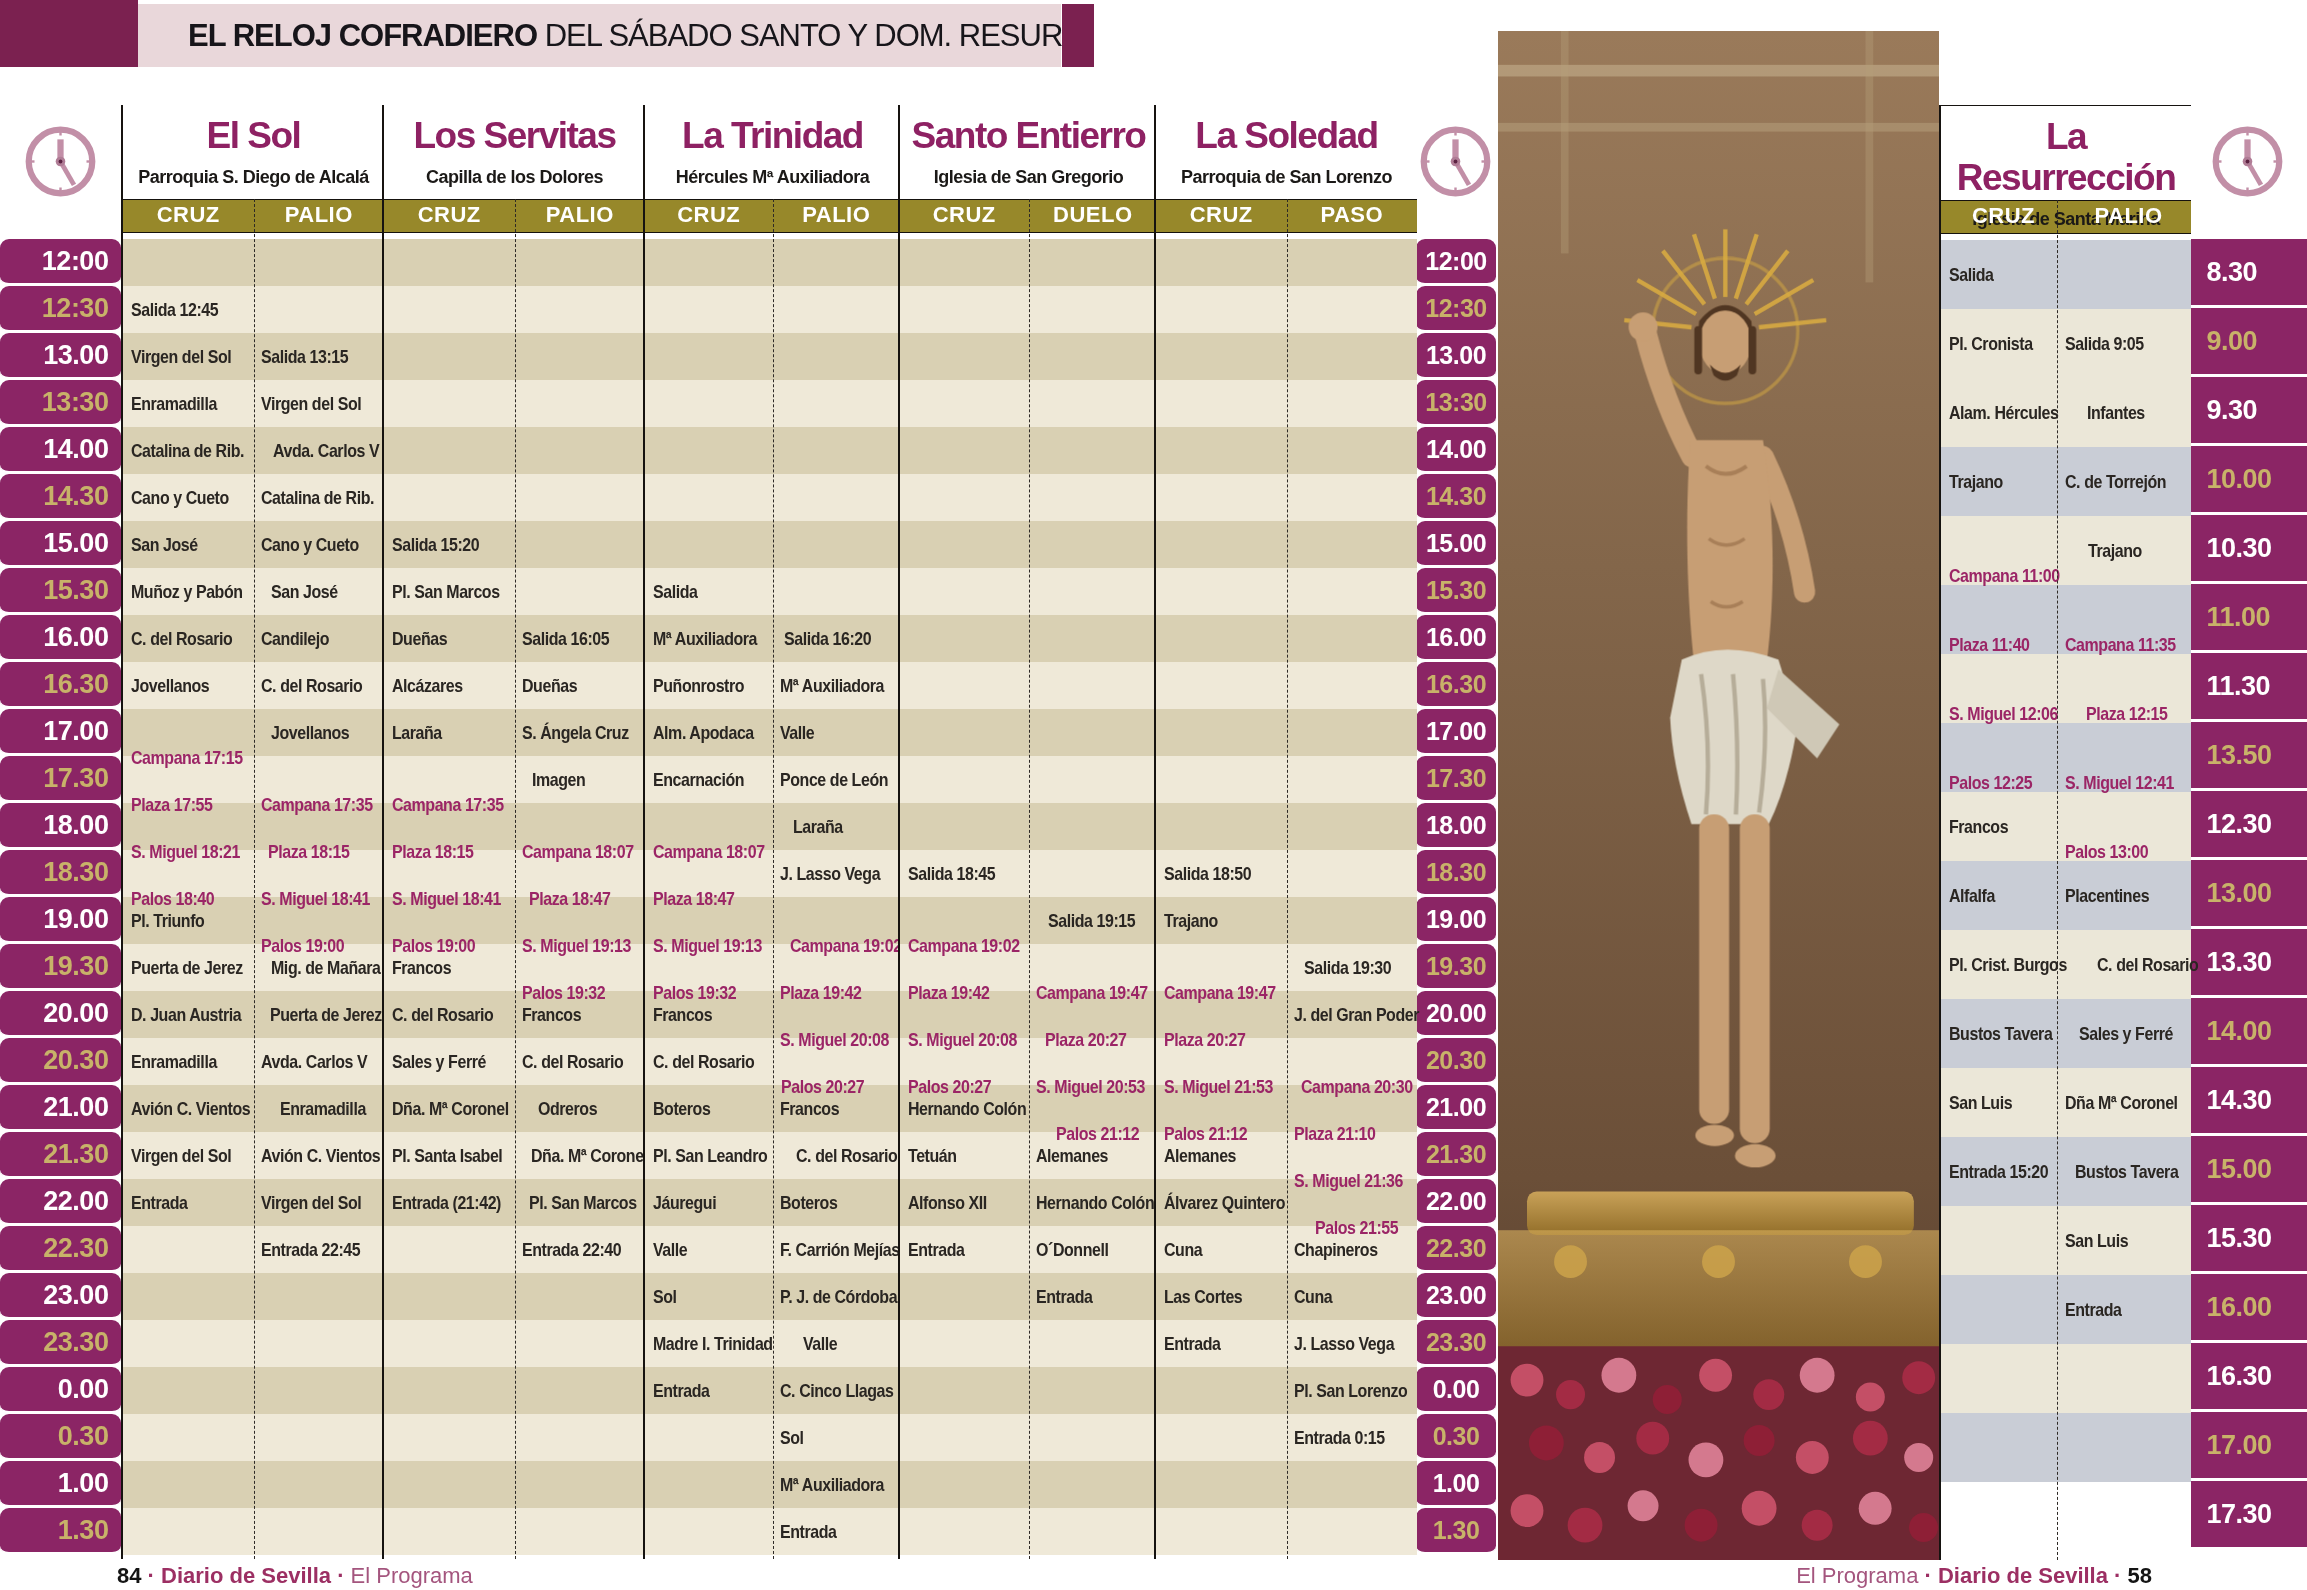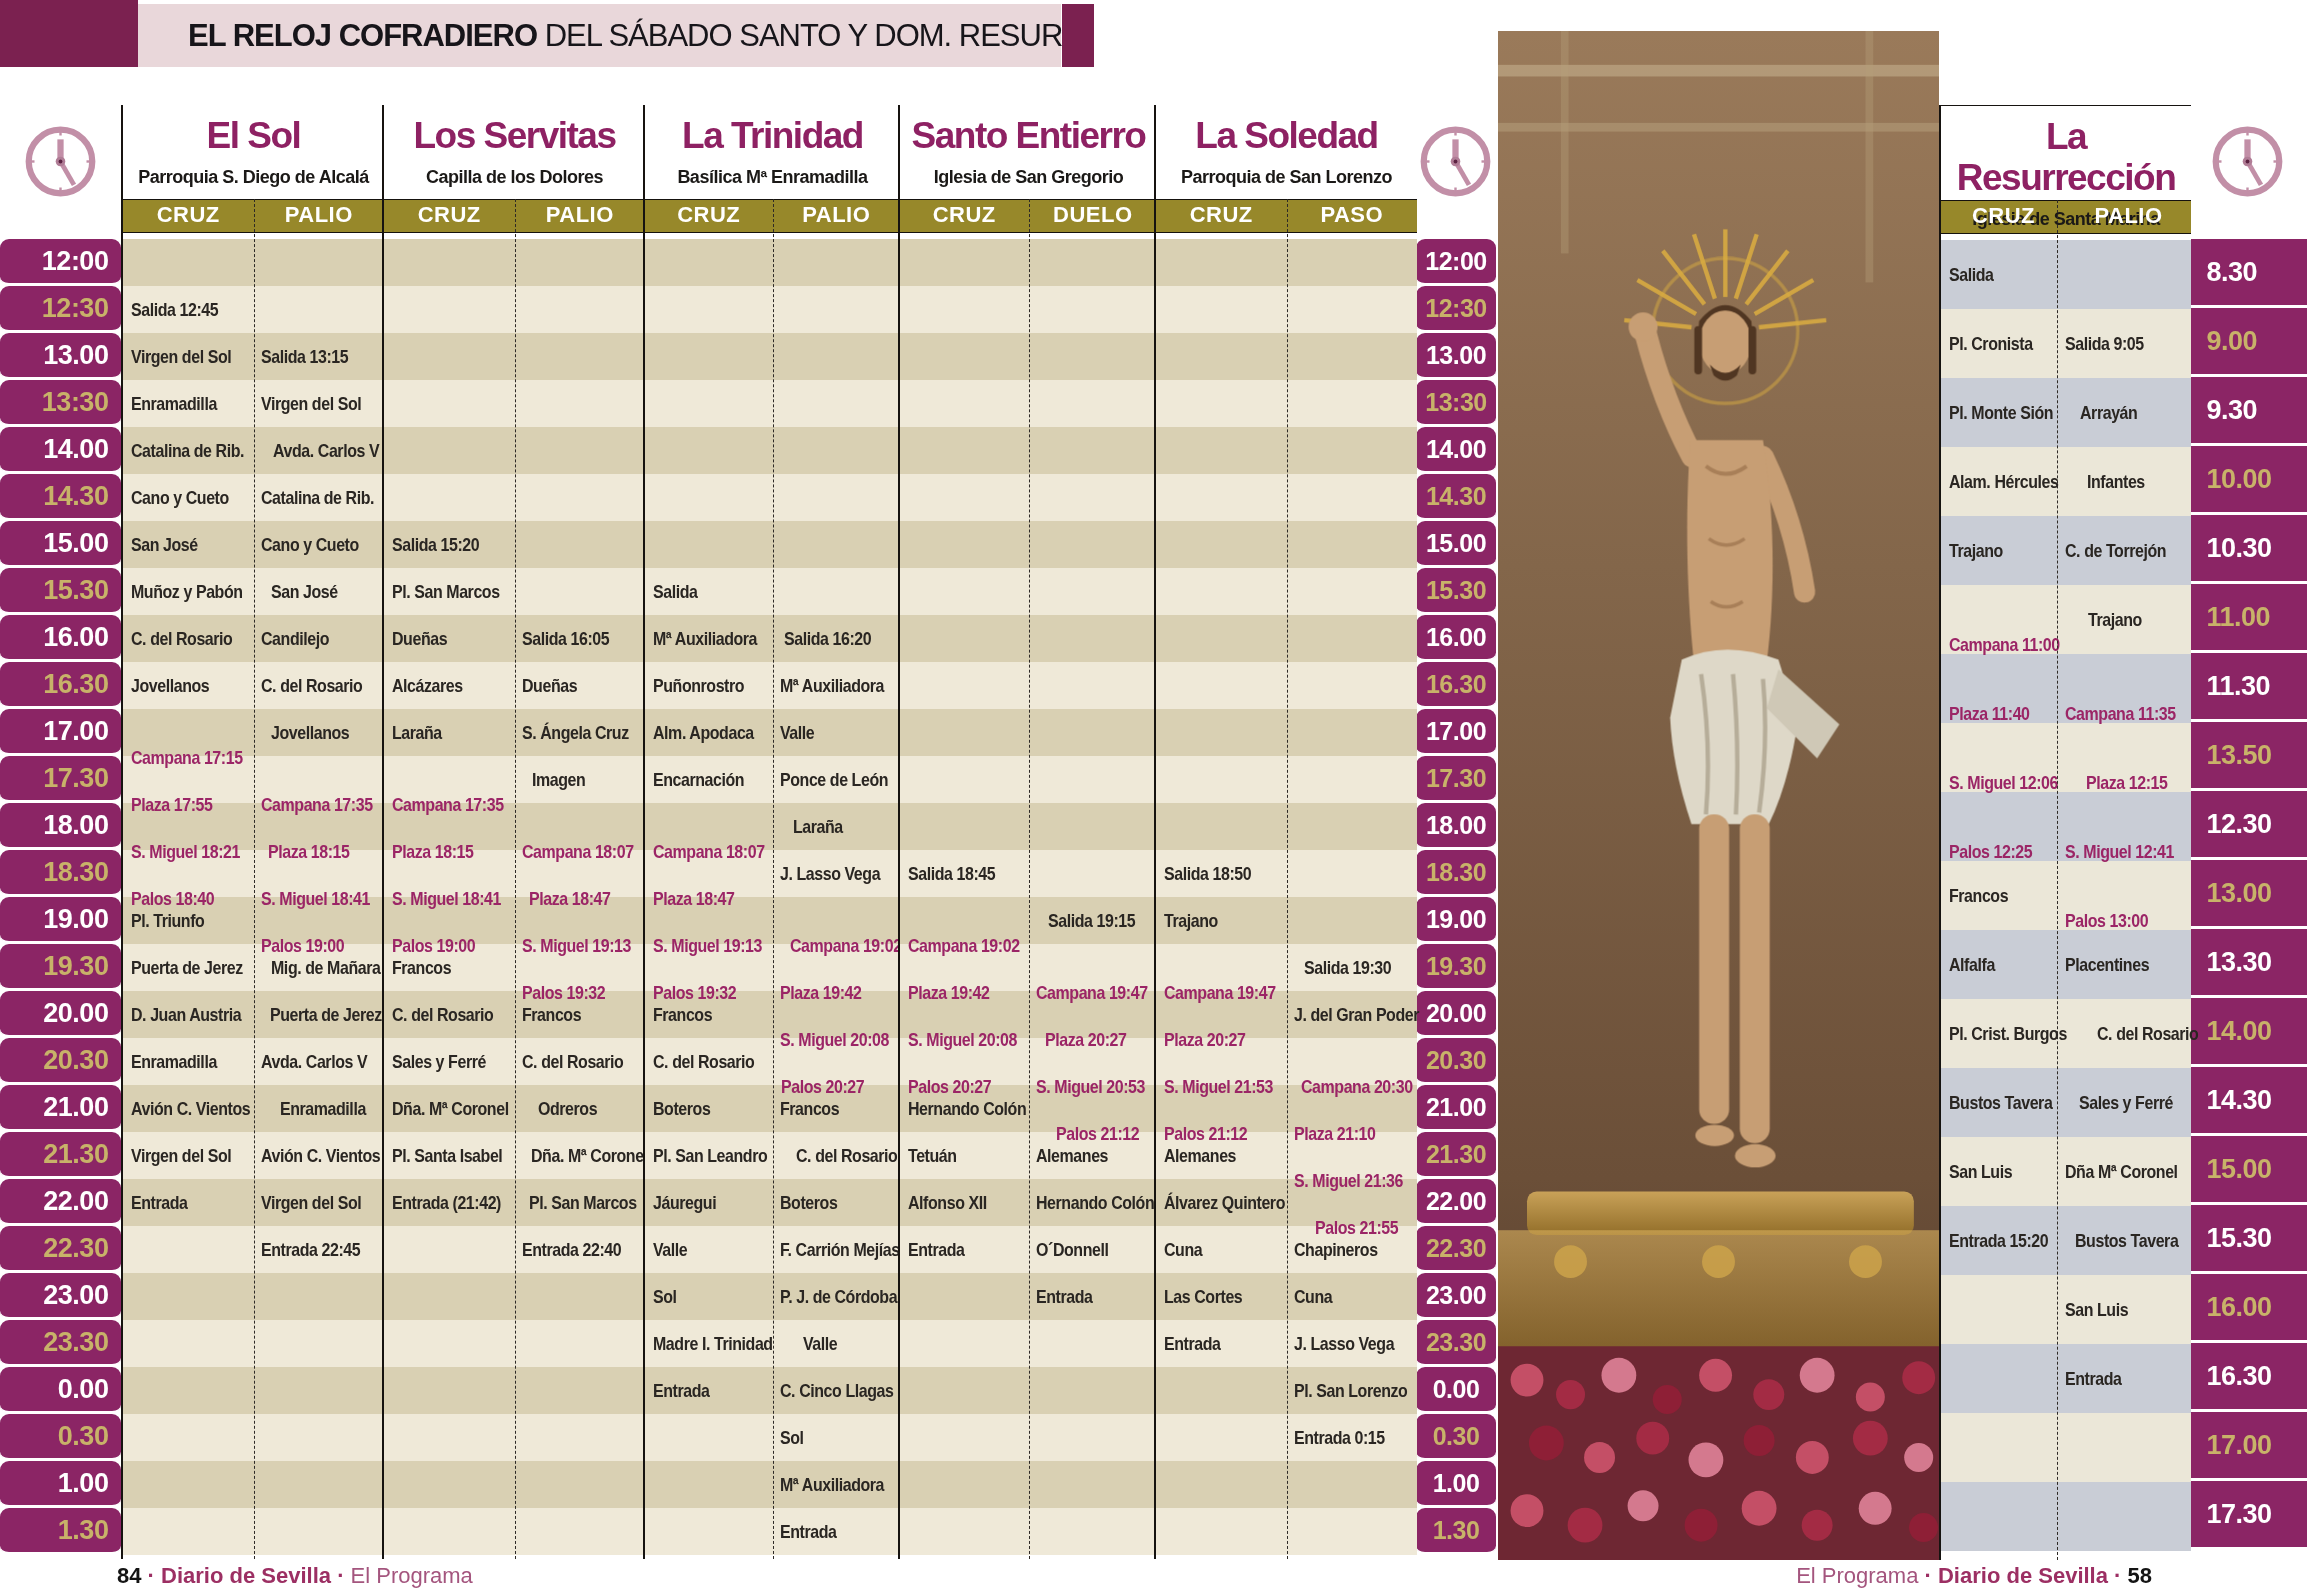--- a/index.html
+++ b/index.html
@@ -446,21 +446,21 @@
           <div class="cell"><span class="ct"></span></div>
           <div class="cell"><span class="ct"></span></div>
         </div>
       </div>
     <div class="dash"></div>
   </div>
 
   <div class="tbl g2">
     <div class="group-header">
       <div class="g-name">La Trinidad</div>
-      <div class="g-church">Basílica Mª Enramadilla</div>
+      <div class="g-church">Hércules Mª Auxiliadora</div>
     </div>
     <div class="col-band">
       <span>CRUZ</span>
       <span>PALIO</span>
     </div>
     <div class="gap"></div>
     <div class="g-rows">
         <div class="row even">
           <div class="cell"><span class="ct"></span></div>
           <div class="cell"><span class="ct"></span></div>
@@ -931,24 +931,20 @@
     <div class="gap"></div>
     <div class="res-rows">
         <div class="row res-even">
           <div class="cell rc1"><span class="ct">Salida</span></div>
           <div class="cell rc2"><span class="ct"></span></div>
         </div>
         <div class="row res-odd">
           <div class="cell rc1"><span class="ct">Pl. Cronista</span></div>
           <div class="cell rc2"><span class="ct">Salida 9:05</span></div>
         </div>
-        <div class="row res-even">
-          <div class="cell rc1"><span class="ct">Pl. Monte Sión</span></div>
-          <div class="cell rc2"><span class="ct">Arrayán</span></div>
-        </div>
         <div class="row res-odd">
           <div class="cell rc1"><span class="ct">Alam. Hércules</span></div>
           <div class="cell rc2"><span class="ct">Infantes</span></div>
         </div>
         <div class="row res-even">
           <div class="cell rc1"><span class="ct">Trajano</span></div>
           <div class="cell rc2"><span class="ct">C. de Torrejón</span></div>
         </div>
         <div class="row res-odd">
           <div class="cell hl rc1"><span class="ct">Campana 11:00</span></div>

